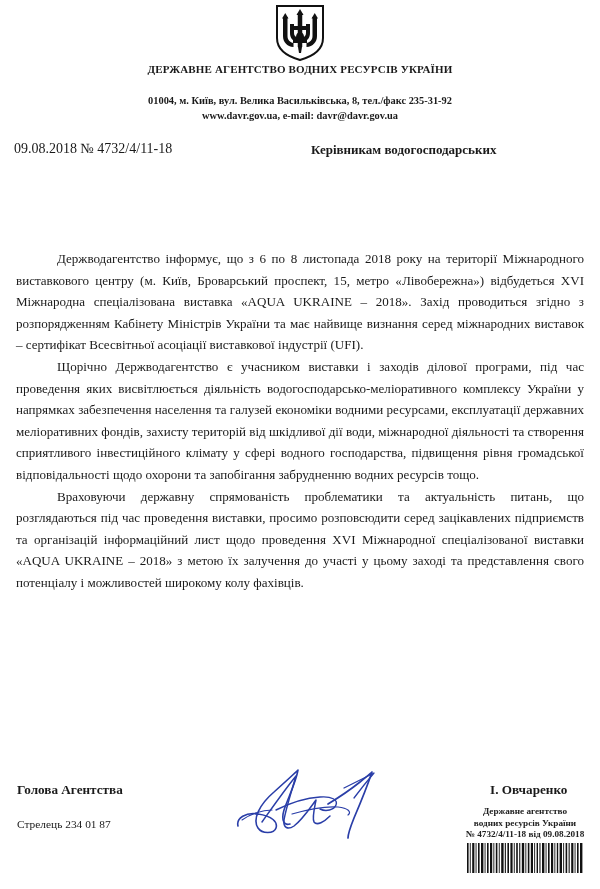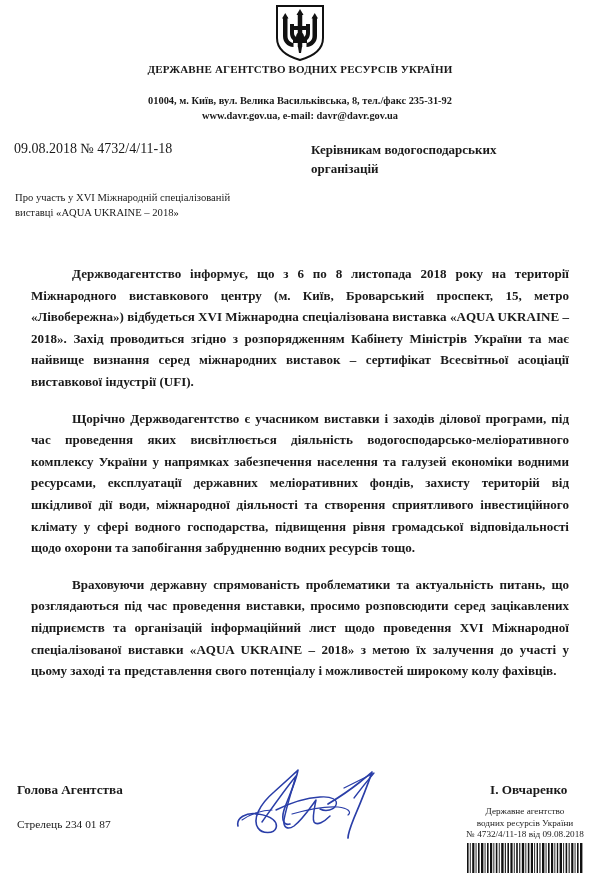--- a/index.html
+++ b/index.html
@@ -96,23 +96,22 @@
     position: absolute;
     top: 248px;
     left: 16px;
     width: 568px;
     font-size: 13.05px;
     line-height: 21.6px;
     text-align: justify;
     text-justify: inter-word;
   }
   .body-text p {
-    margin: 15px;
+    margin: 0;
     text-indent: 41px;
-    font-weight: bold;
   }
 
   
   .sig-title {
     position: absolute;
     top: 782px;
     left: 17px;
     font-size: 13.2px;
     font-weight: bold;
     white-space: nowrap;
@@ -147,20 +146,21 @@
     top: 806px;
     left: 455px;
     width: 140px;
     text-align: center;
   }
   .stamp-line {
     font-size: 9.2px;
     line-height: 11.6px;
     color: #222;
     white-space: nowrap;
+    font-weight: bold;
   }
   .barcode {
     margin: 2px auto 0 auto;
     width: 116px;
     height: 30px;
     display: block;
   }
 </style>
 </head>
 <body>
@@ -202,27 +202,22 @@
 
   <div class="org-address">
     <div>01004, м. Київ, вул. Велика Васильківська, 8, тел./факс 235-31-92</div>
     <div>www.davr.gov.ua, e-mail: davr@davr.gov.ua</div>
   </div>
 
   <div class="refline">09.08.2018 № 4732/4/11-18</div>
 
   <div class="addressee">
     <div>Керівникам водогосподарських</div>
-    <div>організацій</div>
-  </div>
-
-  <div class="subject">
-    <div>Про участь у XVI Міжнародній спеціалізованій</div>
-    <div>виставці «AQUA UKRAINE – 2018»</div>
-  </div>
+  </div>
+
 
   <div class="body-text">
     <p>Держводагентство інформує, що з 6 по 8 листопада 2018 року на території Міжнародного виставкового центру (м. Київ, Броварський проспект, 15, метро «Лівобережна») відбудеться XVI Міжнародна спеціалізована виставка «AQUA UKRAINE – 2018». Захід проводиться згідно з розпорядженням Кабінету Міністрів України та має найвище визнання серед міжнародних виставок – сертифікат Всесвітньої асоціації виставкової індустрії (UFI).</p>
     <p>Щорічно Держводагентство є учасником виставки і заходів ділової програми, під час проведення яких висвітлюється діяльність водогосподарсько-меліоративного комплексу України у напрямках забезпечення населення та галузей економіки водними ресурсами, експлуатації державних меліоративних фондів, захисту територій від шкідливої дії води, міжнародної діяльності та створення сприятливого інвестиційного клімату у сфері водного господарства, підвищення рівня громадської відповідальності щодо охорони та запобігання забрудненню водних ресурсів тощо.</p>
     <p>Враховуючи державну спрямованість проблематики та актуальність питань, що розглядаються під час проведення виставки, просимо розповсюдити серед зацікавлених підприємств та організацій інформаційний лист щодо проведення XVI Міжнародної спеціалізованої виставки «AQUA UKRAINE – 2018» з метою їх залучення до участі у цьому заході та представлення свого потенціалу і можливостей широкому колу фахівців.</p>
   </div>
 
   <div class="sig-title">Голова Агентства</div>
   <div class="sig-name">І. Овчаренко</div>
 

